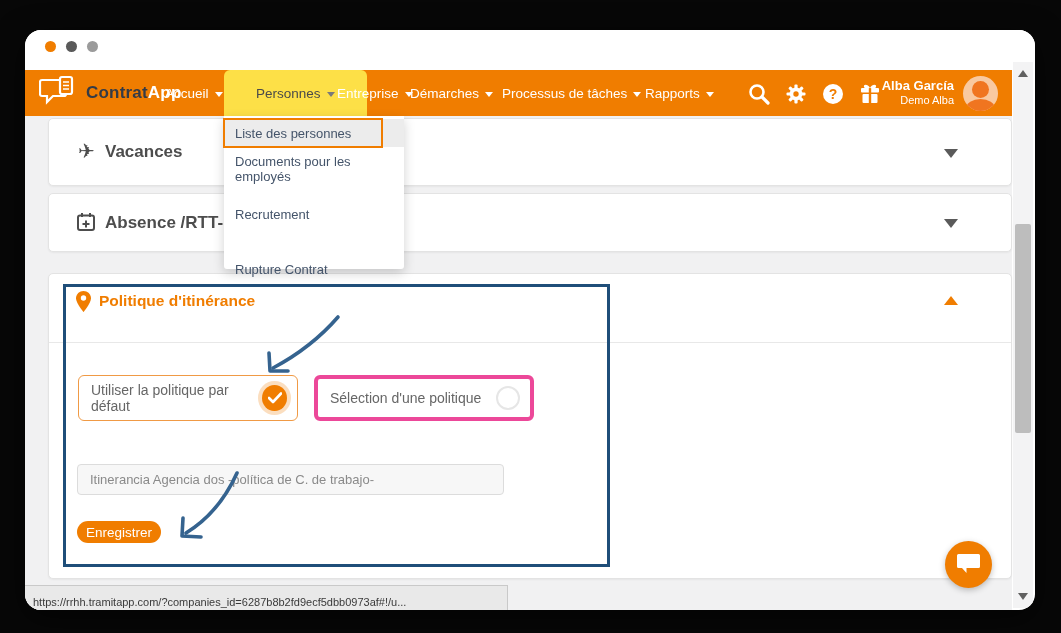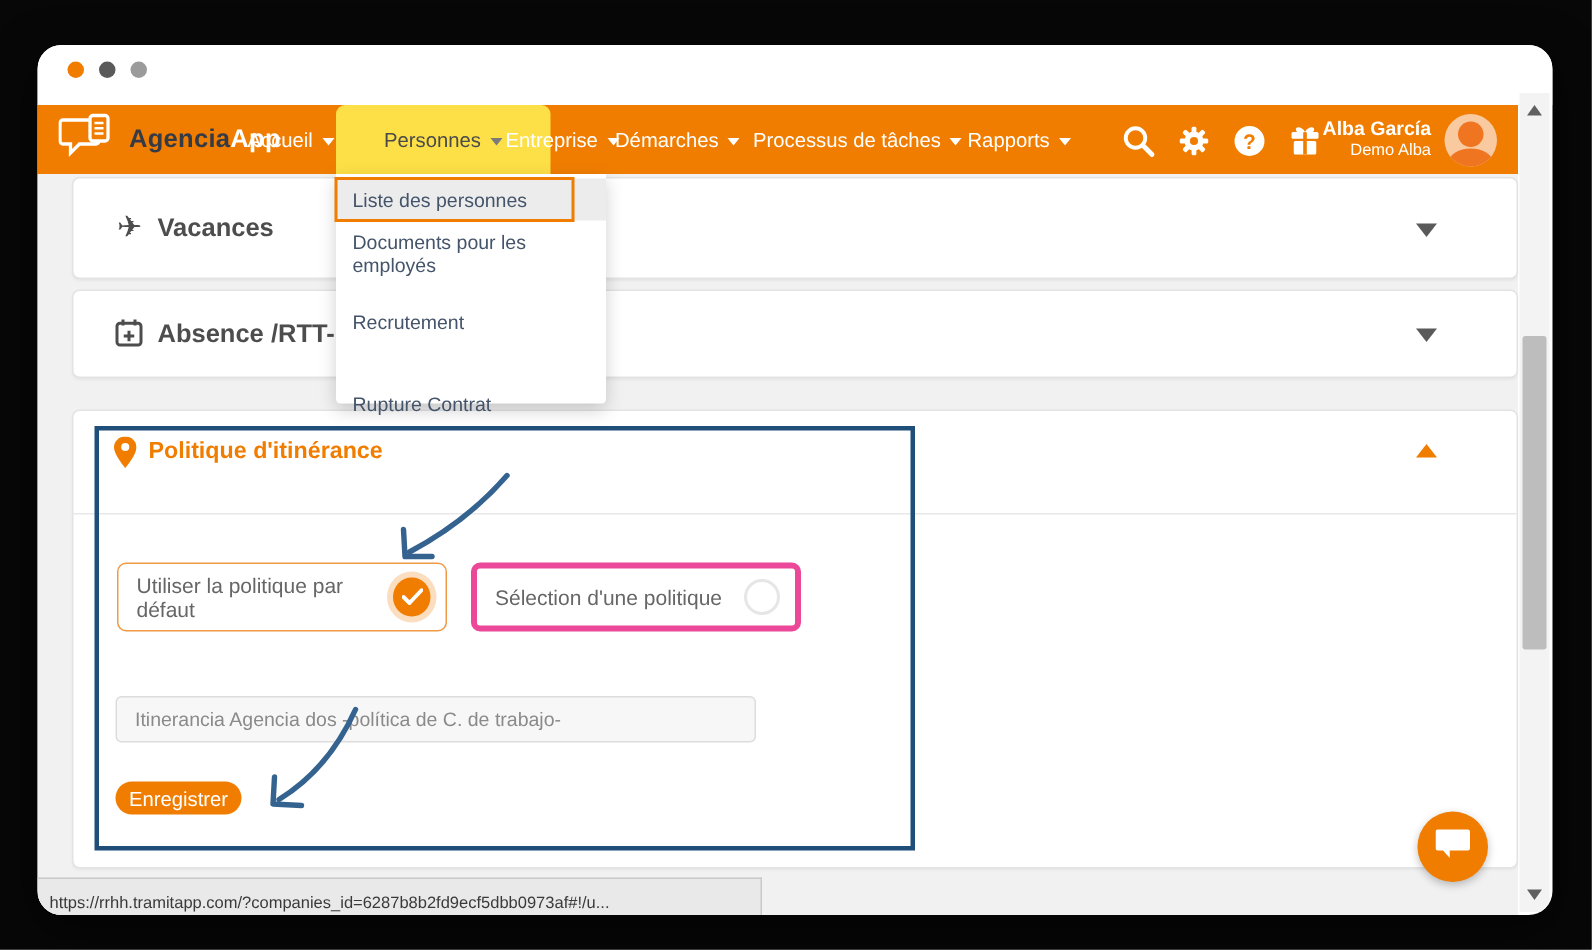--- a/index.html
+++ b/index.html
@@ -110,21 +110,21 @@
     <div class="logo">
       <span>
         <svg width="40" height="34" viewBox="0 0 40 34">
           <path d="M3 6 h22 a2 2 0 0 1 2 2 v12 a2 2 0 0 1 -2 2 h-11 l-6 6 v-6 h-5 a2 2 0 0 1 -2 -2 v-12 a2 2 0 0 1 2 -2 z" fill="none" stroke="#fff" stroke-width="2.2"></path>
           <rect x="21" y="3" width="12" height="17" rx="2" fill="#F07D00" stroke="#fff" stroke-width="2.2"></rect>
           <line x1="24" y1="8" x2="30" y2="8" stroke="#fff" stroke-width="1.6"></line>
           <line x1="24" y1="11.5" x2="30" y2="11.5" stroke="#fff" stroke-width="1.6"></line>
           <line x1="24" y1="15" x2="30" y2="15" stroke="#fff" stroke-width="1.6"></line>
         </svg>
       </span>
-      <span class="logo-text"><span class="t1">Agencia</span><span class="t2">App</span></span>
+      <span class="logo-text"><span class="t1">Contrat</span><span class="t2">App</span></span>
     </div>
 
     <div class="nav-item" style="left:140px;">
       <span>Accueil</span>
         <span class="chev"></span>
     </div>
     <div class="nav-item active" style="left:199px;">
       <span>Personnes</span>
         <span class="chev"></span>
     </div>

